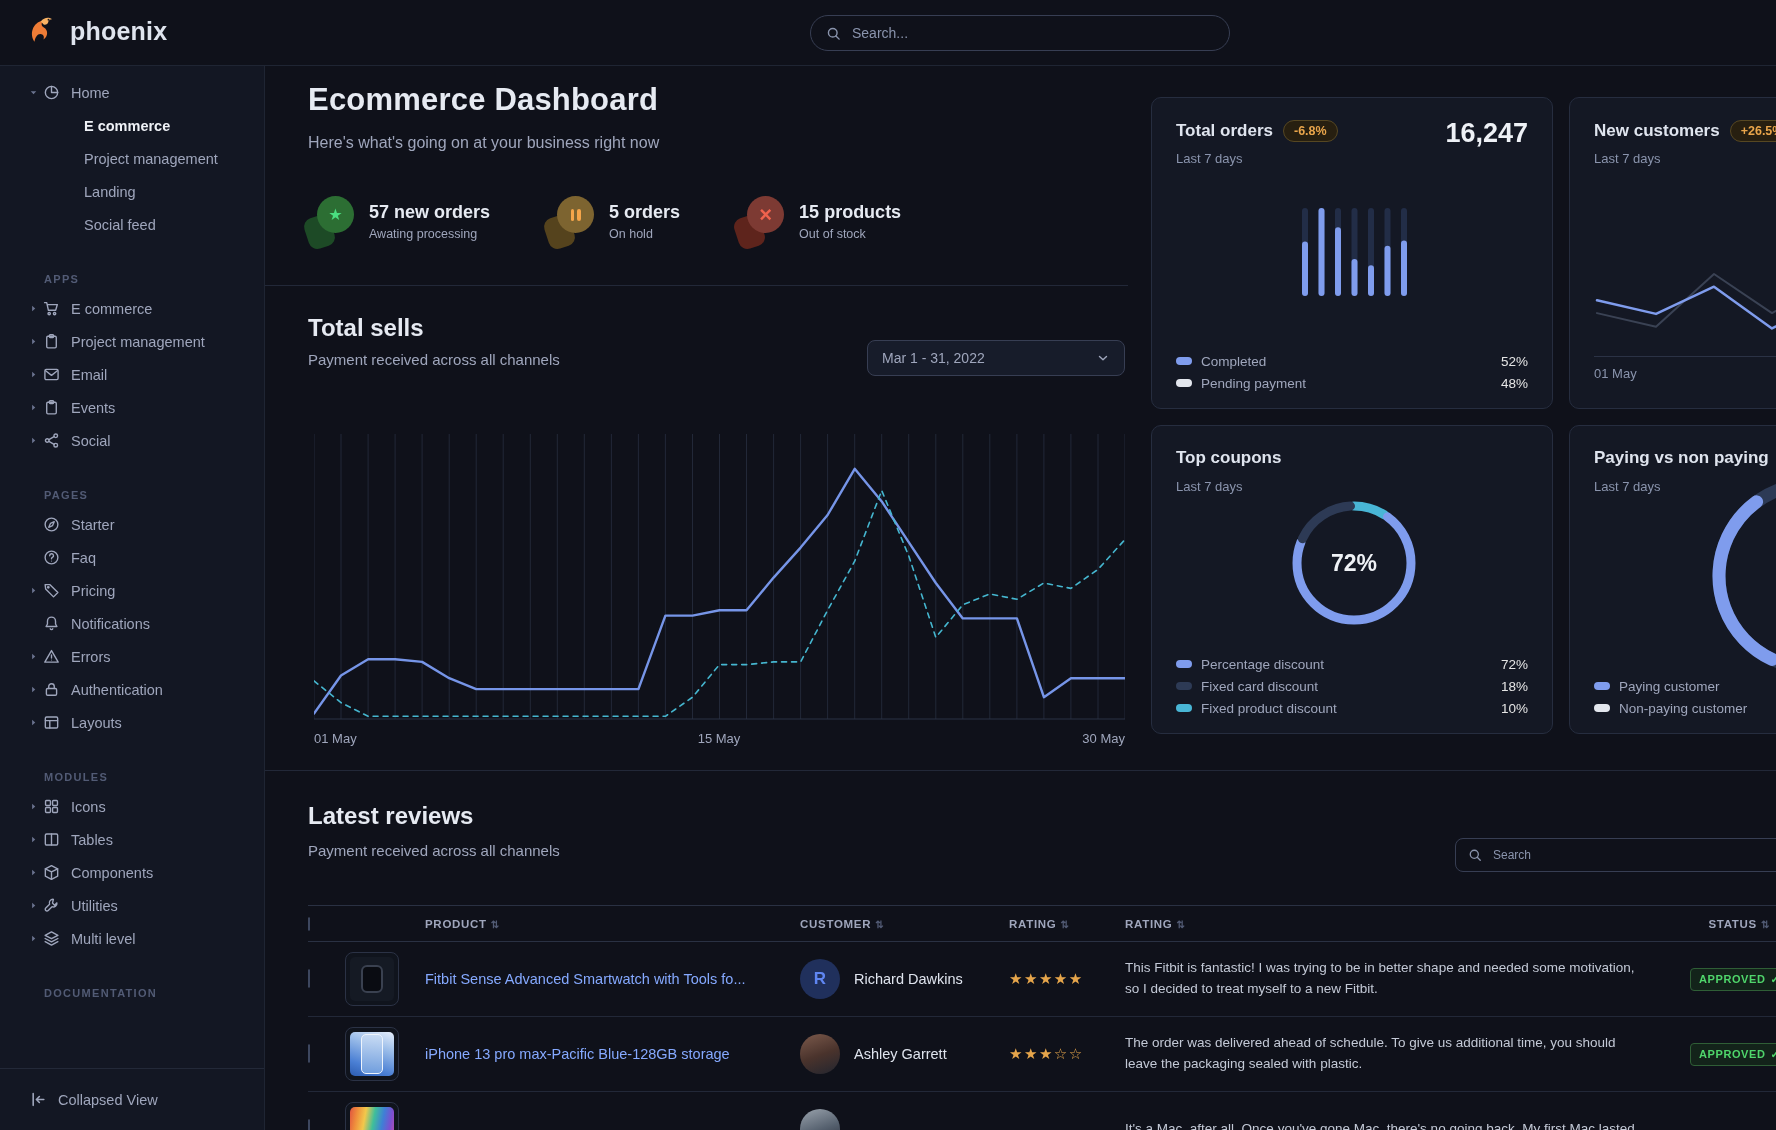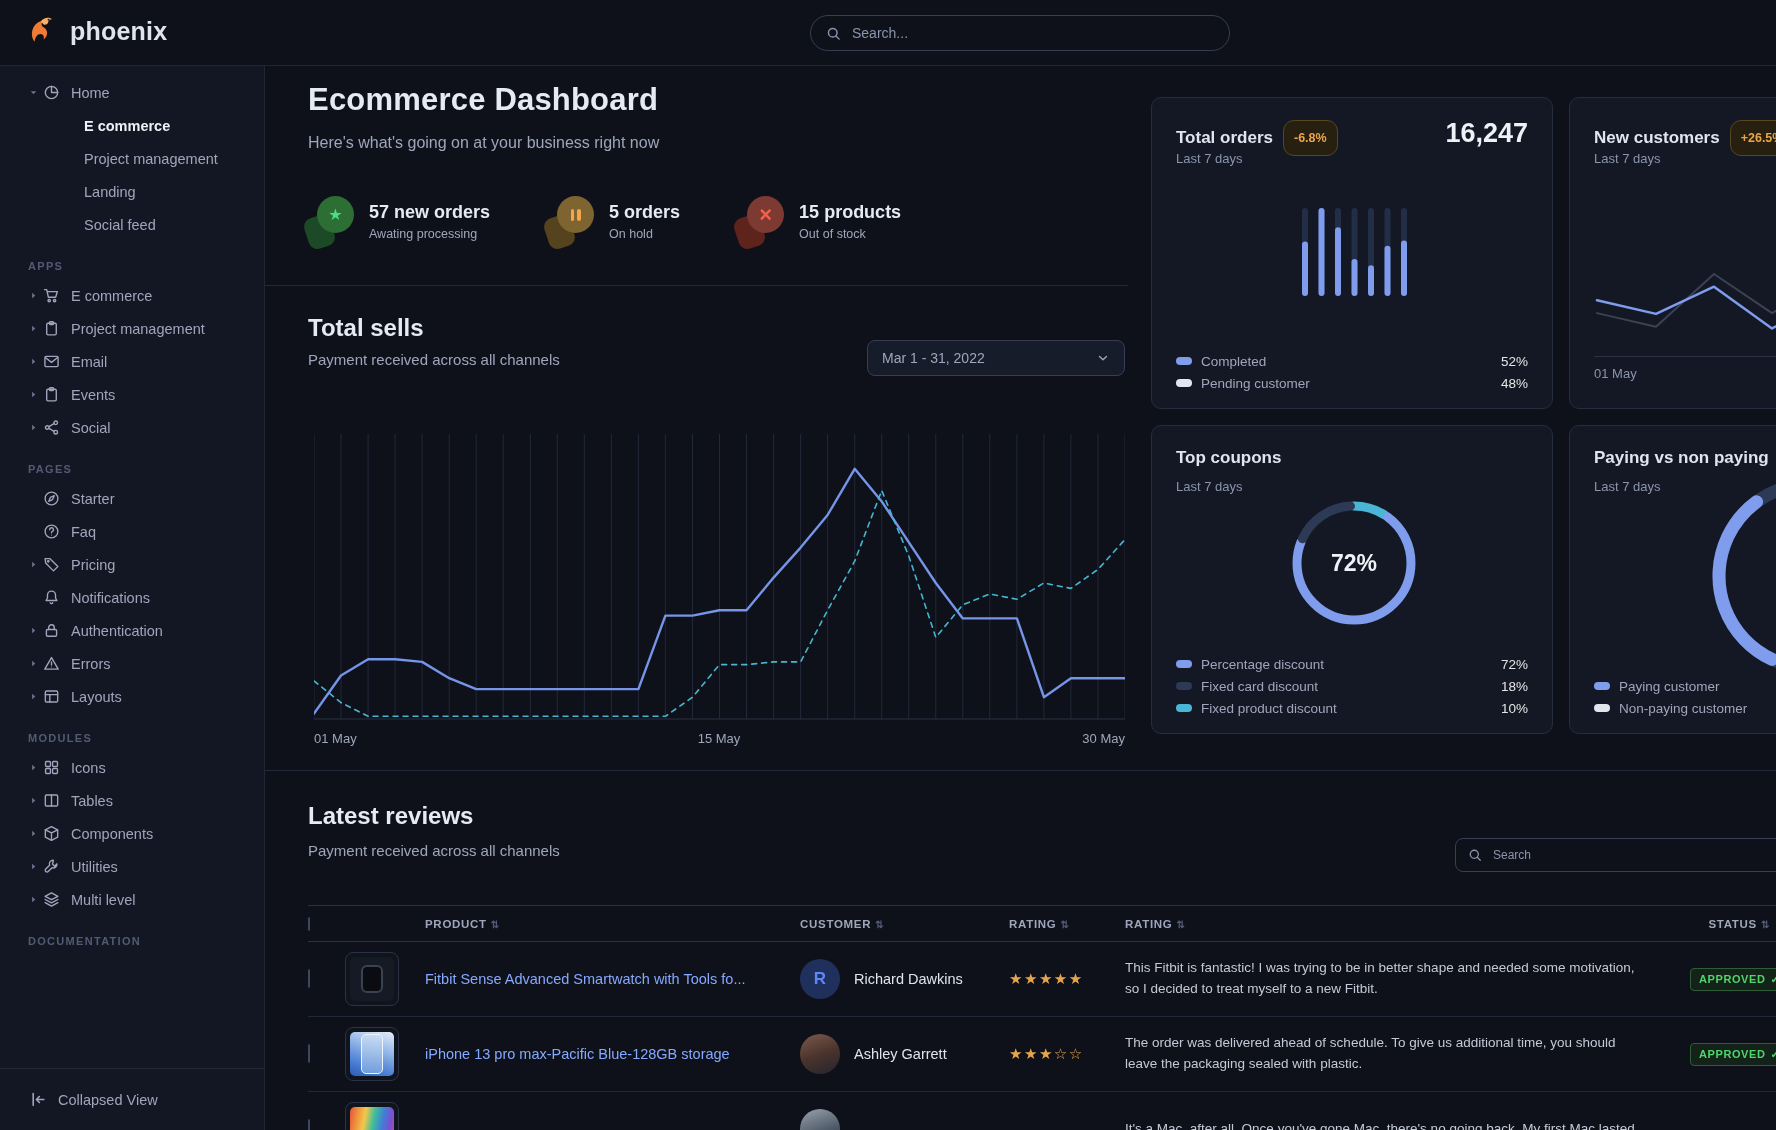--- a/index.html
+++ b/index.html
@@ -15,21 +15,21 @@
   .nav-search input::placeholder{color:#8a94ad;}
 
   
   .sidebar{position:absolute;left:0;top:66px;width:265px;height:1064px;background:#131723;border-right:1px solid #1f2533;}
   #side-nav{padding-top:10px;}
   .side-item{display:flex;align-items:center;height:33px;padding-left:28px;color:#9fa6bc;font-size:14.5px;cursor:pointer;}
   .side-caret{width:15px;display:inline-flex;color:#6b7490;flex:none;}
   .side-ic{width:17px;height:17px;margin-right:11px;display:inline-flex;flex:none;color:#9fa6bc;}
   .side-child{display:flex;align-items:center;height:33px;padding-left:84px;color:#9fa6bc;font-size:14.5px;cursor:pointer;}
   .side-child.active{color:#eef1f6;font-weight:600;}
-  .side-label{padding-left:28px;margin:19px 0 7px;font-size:11px;font-weight:700;letter-spacing:1.3px;color:#525b75;}
+  .side-label{padding-left:44px;margin:32px 0 7px;font-size:11px;font-weight:700;letter-spacing:1.3px;color:#525b75;}
   .side-foot{position:absolute;left:0;right:0;bottom:0;height:62px;border-top:1px solid #232938;display:flex;align-items:center;padding-left:30px;gap:11px;color:#9fa6bc;font-size:14.5px;cursor:pointer;}
 
   
   .page-title{position:absolute;left:308px;top:82px;margin:0;font-size:31px;font-weight:700;color:#e6eaf2;letter-spacing:.2px;}
   .page-sub{position:absolute;left:308px;top:134px;margin:0;font-size:16px;color:#9fa6bc;}
 
   
   .stats{position:absolute;left:306px;top:194px;display:flex;gap:56px;}
   .stat{display:flex;align-items:center;gap:15px;}
   .stat-ic{position:relative;width:48px;height:54px;flex:none;}
@@ -56,21 +56,21 @@
   .xl3{left:1125px;transform:translateX(-100%);}
 
   
   .card{position:absolute;background:#141824;border:1px solid #262d3f;border-radius:10px;}
   .c1{left:1151px;top:97px;width:402px;height:312px;}
   .c2{left:1569px;top:97px;width:402px;height:312px;}
   .c3{left:1151px;top:425px;width:402px;height:309px;}
   .c4{left:1569px;top:425px;width:402px;height:309px;}
   .ctr{position:absolute;left:24px;top:22px;display:flex;align-items:center;gap:10px;}
   .ctr h3{margin:0;font-size:17px;font-weight:700;color:#dfe4ee;}
-  .badge{font-size:12.5px;font-weight:700;padding:10px 10px;border-radius:11px;}
+  .badge{font-size:12.5px;font-weight:700;padding:3px 10px;border-radius:11px;}
   .badge.warn{color:#e9a54b;background:#271f10;border:1px solid #564722;}
   .cval{position:absolute;right:24px;top:20px;font-size:27px;font-weight:700;color:#eef1f6;}
   .cper{position:absolute;left:24px;top:53px;font-size:13px;color:#8a94ad;}
   .legend{position:absolute;left:24px;right:24px;bottom:14px;}
   .lrow{display:flex;align-items:center;gap:9px;height:22px;font-size:13.5px;color:#9fa6bc;}
   .lpill{width:16px;height:8px;border-radius:4px;flex:none;}
   .llabel{flex:1;}
   .lval{color:#e5e5e5;}
   #orders-svg{position:absolute;left:148px;top:110px;}
   #cust-svg{position:absolute;left:24px;top:170px;}
@@ -279,40 +279,40 @@
           <span>Notifications</span>
         </div>
         <div class="side-item">
           <span class="side-caret">
             <svg width="11" height="11" viewBox="0 0 16 16" fill="currentColor">
               <path d="M6 4l4.5 4L6 12z"></path>
             </svg>
           </span>
           <span class="side-ic">
             <svg width="17" height="17" viewBox="0 0 16 16" fill="none" stroke="currentColor" stroke-width="1.3" stroke-linecap="round" stroke-linejoin="round">
-              <rect x="3.2" y="7" width="9.6" height="6.4" rx="1.2"></rect>
-              <path d="M5.4 7V5.2a2.6 2.6 0 0 1 5.2 0V7"></path>
-            </svg>
-          </span>
-          <span>Authentication</span>
-        </div>
-        <div class="side-item">
-          <span class="side-caret">
-            <svg width="11" height="11" viewBox="0 0 16 16" fill="currentColor">
-              <path d="M6 4l4.5 4L6 12z"></path>
-            </svg>
-          </span>
-          <span class="side-ic">
-            <svg width="17" height="17" viewBox="0 0 16 16" fill="none" stroke="currentColor" stroke-width="1.3" stroke-linecap="round" stroke-linejoin="round">
               <path d="M8 2.4l6.3 10.9H1.7z"></path>
               <path d="M8 6.5v3"></path>
               <circle cx="8" cy="11.3" r="0.5" fill="currentColor" stroke="none"></circle>
             </svg>
           </span>
           <span>Errors</span>
+        </div>
+        <div class="side-item">
+          <span class="side-caret">
+            <svg width="11" height="11" viewBox="0 0 16 16" fill="currentColor">
+              <path d="M6 4l4.5 4L6 12z"></path>
+            </svg>
+          </span>
+          <span class="side-ic">
+            <svg width="17" height="17" viewBox="0 0 16 16" fill="none" stroke="currentColor" stroke-width="1.3" stroke-linecap="round" stroke-linejoin="round">
+              <rect x="3.2" y="7" width="9.6" height="6.4" rx="1.2"></rect>
+              <path d="M5.4 7V5.2a2.6 2.6 0 0 1 5.2 0V7"></path>
+            </svg>
+          </span>
+          <span>Authentication</span>
         </div>
         <div class="side-item">
           <span class="side-caret">
             <svg width="11" height="11" viewBox="0 0 16 16" fill="currentColor">
               <path d="M6 4l4.5 4L6 12z"></path>
             </svg>
           </span>
           <span class="side-ic">
             <svg width="17" height="17" viewBox="0 0 16 16" fill="none" stroke="currentColor" stroke-width="1.3" stroke-linecap="round" stroke-linejoin="round">
               <rect x="2.2" y="2.8" width="11.6" height="10.4" rx="1.2"></rect>
@@ -527,21 +527,21 @@
         <rect x="101" y="32.56" width="6" height="55.44" rx="3" fill="#7f9ced"></rect>
       </svg>
     <div class="legend">
         <div class="lrow">
           <span class="lpill" style="background: rgb(127, 156, 237);"></span>
           <span class="llabel">Completed</span>
           <span class="lval">52%</span>
         </div>
         <div class="lrow">
           <span class="lpill" style="background: rgb(227, 230, 237);"></span>
-          <span class="llabel">Pending customer</span>
+          <span class="llabel">Pending payment</span>
           <span class="lval">48%</span>
         </div>
       </div>
   </section>
 
   <section class="card c2">
     <div class="ctr">
       <h3>New customers</h3>
       <span class="badge warn">+26.5%</span>
     </div>

